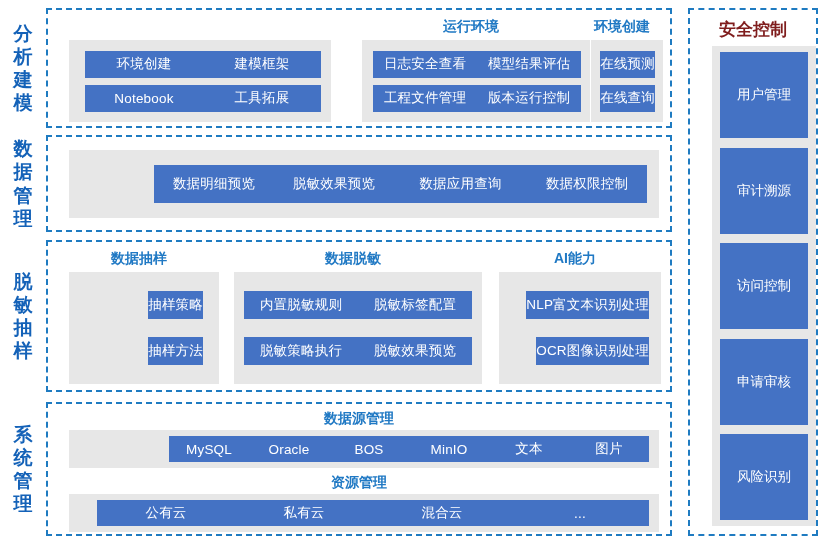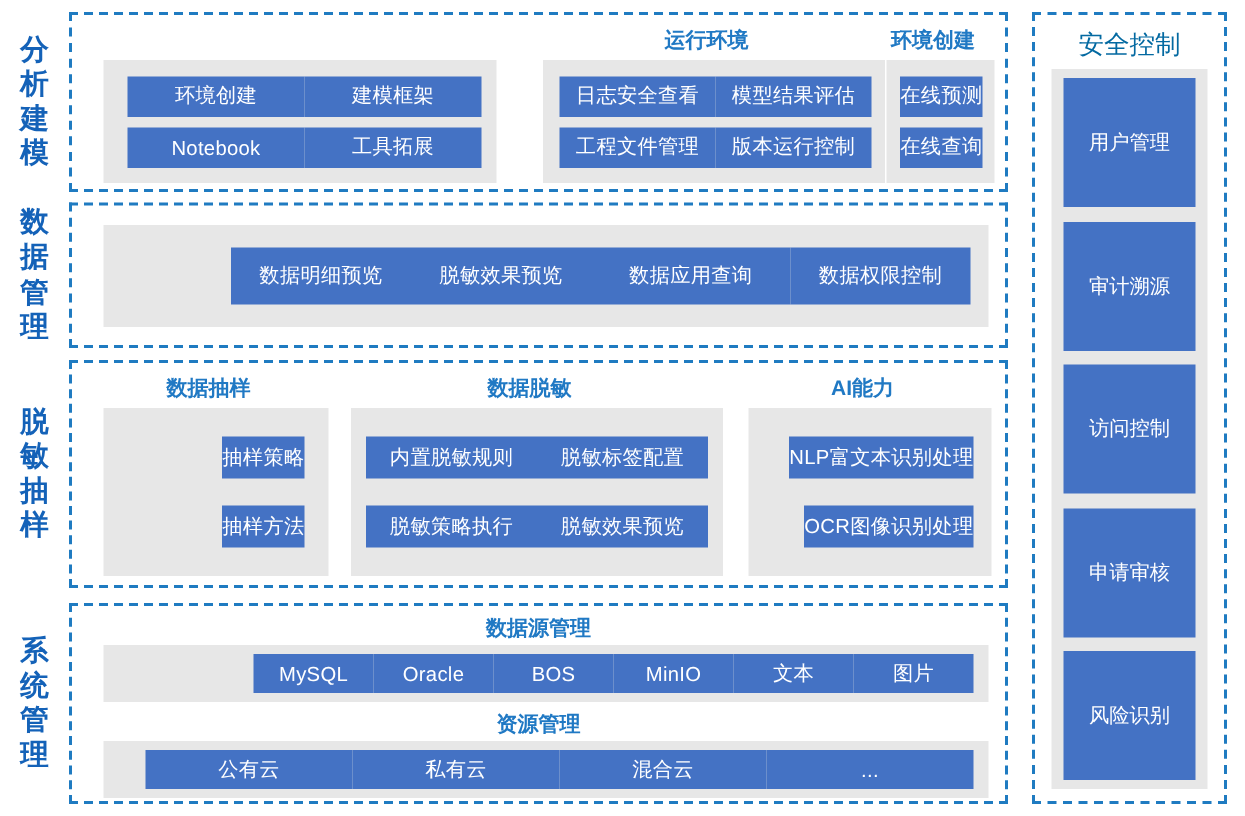--- a/index.html
+++ b/index.html
@@ -96,22 +96,22 @@
 
   
   #security-section {
     position: absolute;
   }
   #security-title {
     position: absolute;
     left: 0;
     right: 0;
     text-align: center;
-    color: #0369a1;
-    font-weight: normal;
+    color: #7f1d1d;
+    font-weight: bold;
     font-size: 17px;
   }
   #security-panel {
     position: absolute;
     background: #e7e7e7;
     box-sizing: border-box;
     display: flex;
     flex-direction: column;
     justify-content: space-between;
   }
@@ -278,21 +278,21 @@
           <div class="item" style="width:138px;height:26px;">私有云</div>
           <div class="item" style="width:138px;height:26px;">混合云</div>
           <div class="item" style="width:138px;height:26px;">...</div>
         </div>
       </div>
     </div>
   </div>
 
   <div class="section" id="security-section" style="left:688px; top:8px; width:130px; height:528px;">
     <div id="security-title" style="top:8px;">安全控制</div>
-    <div id="security-panel" style="left:11px; top:36px; width:104px; height:480px; padding:6px 8px;">
+    <div id="security-panel" style="left:22px; top:36px; width:104px; height:480px; padding:6px 8px;">
       <div class="sec-item" style="height:86px;">用户管理</div>
       <div class="sec-item" style="height:86px;">审计溯源</div>
       <div class="sec-item" style="height:86px;">访问控制</div>
       <div class="sec-item" style="height:86px;">申请审核</div>
       <div class="sec-item" style="height:86px;">风险识别</div>
     </div>
   </div>
 
 </div>
 

